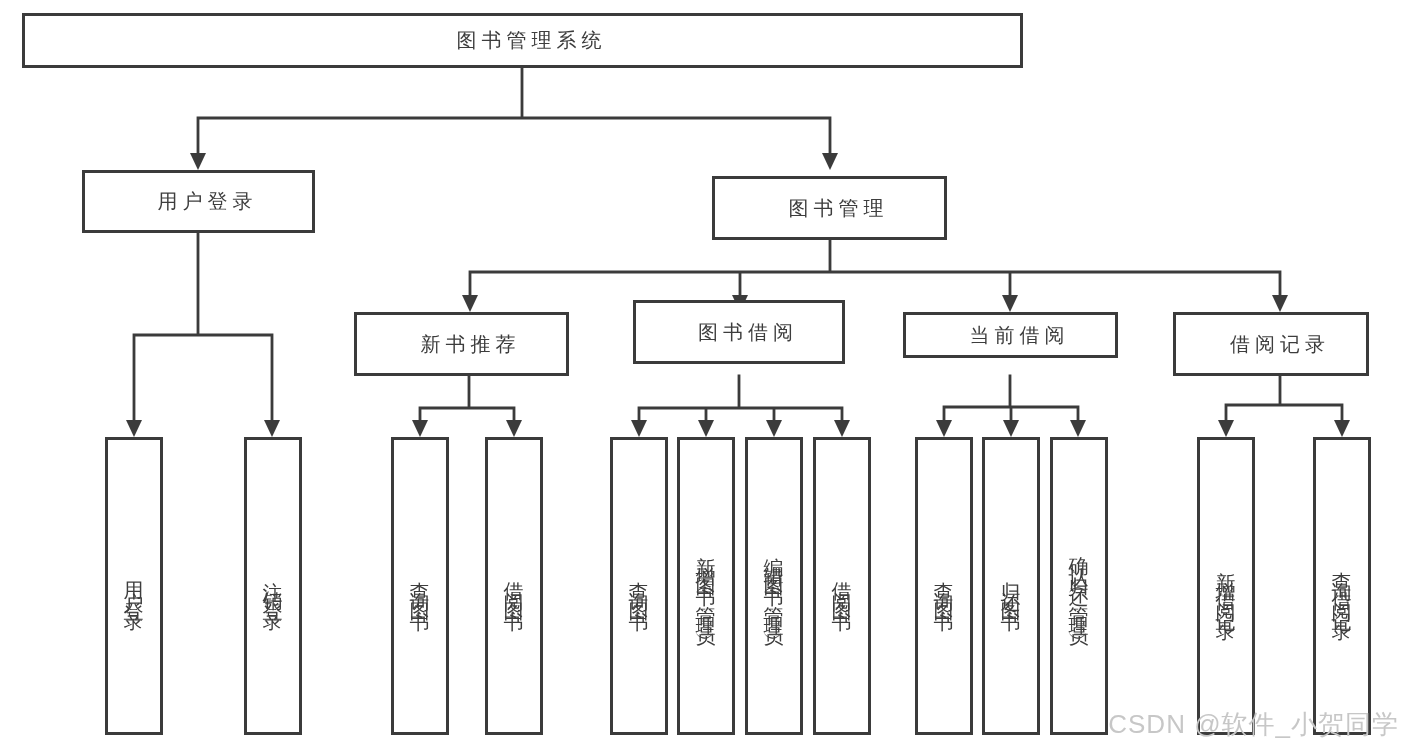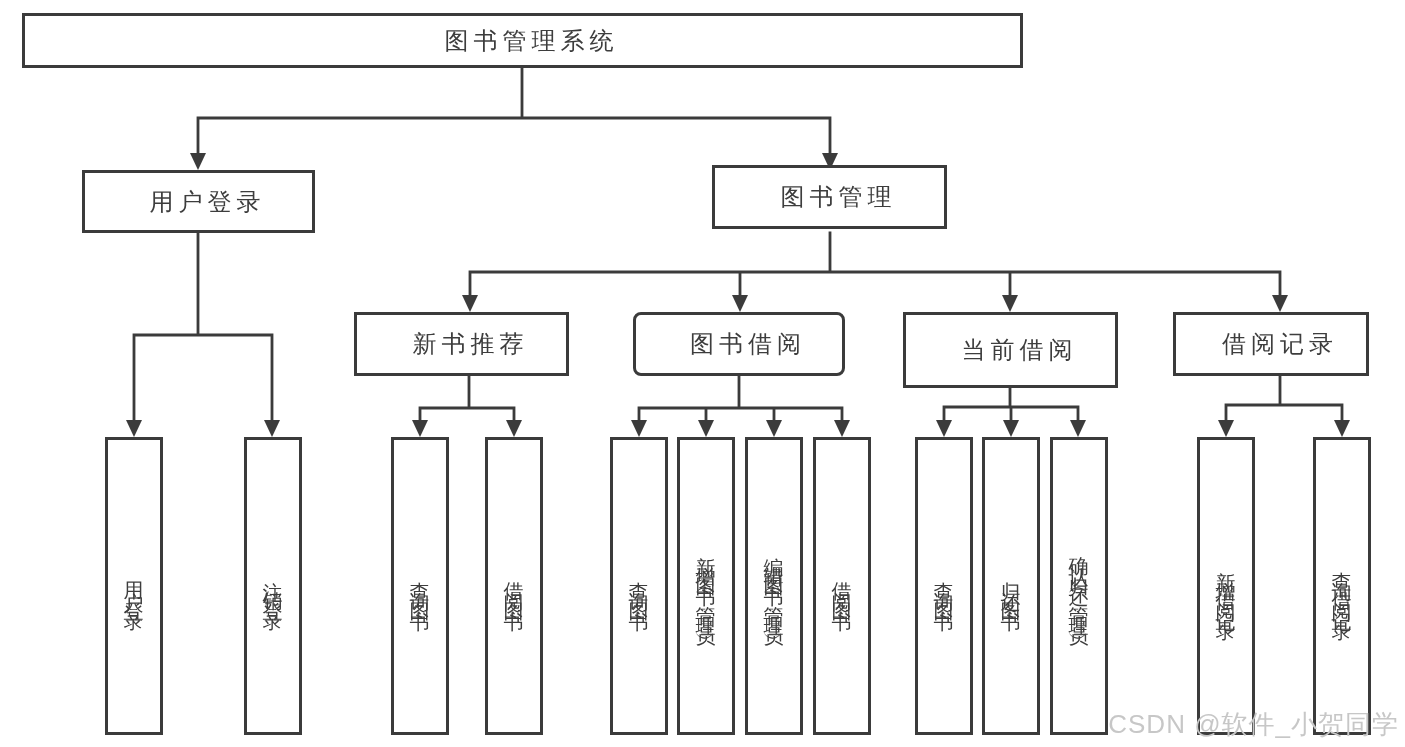--- a/index.html
+++ b/index.html
@@ -35,21 +35,21 @@
   }
   .node{
     position:absolute;
     box-sizing:border-box;
     border:3px solid var(--line);
     background:var(--bg);
     display:flex;
     align-items:center;
     justify-content:center;
     color:var(--text);
-    font-size:24px;
+    font-size:20px;
     letter-spacing:5px;
     white-space:nowrap;
     padding-left:18px;
   }
   .leaf{
     position:absolute;
     box-sizing:border-box;
     border:3px solid var(--line);
     background:var(--bg);
     top:437px;
@@ -135,25 +135,25 @@
     <polygon points="936,420 952,420 944,437"></polygon>
     <polygon points="1003,420 1019,420 1011,437"></polygon>
     <polygon points="1070,420 1086,420 1078,437"></polygon>
     <polygon points="1218,420 1234,420 1226,437"></polygon>
     <polygon points="1334,420 1350,420 1342,437"></polygon>
   </svg>
 
   <div class="node" style="left:22px;top:13px;width:1001px;height:55px;">图书管理系统</div>
 
   <div class="node" style="left:82px;top:170px;width:233px;height:63px;">用户登录</div>
-  <div class="node" style="left:712px;top:165px;width:235px;height:64px;">图书管理</div>
+  <div class="node" style="left:712px;top:176px;width:235px;height:64px;">图书管理</div>
 
   <div class="node" style="left:354px;top:312px;width:215px;height:64px;">新书推荐</div>
-  <div class="node" style="left:633px;top:312px;width:212px;height:64px;border-radius:8px;">图书借阅</div>
-  <div class="node" style="left:903px;top:312px;width:215px;height:76px;">当前借阅</div>
+  <div class="node" style="left:633px;top:300px;width:212px;height:64px;">图书借阅</div>
+  <div class="node" style="left:903px;top:312px;width:215px;height:46px;">当前借阅</div>
   <div class="node" style="left:1173px;top:312px;width:196px;height:64px;">借阅记录</div>
 
   <div class="leaf" style="left:105px;">用户登录</div>
   <div class="leaf" style="left:244px;">注销登录</div>
   <div class="leaf" style="left:391px;">查询图书</div>
   <div class="leaf" style="left:485px;">借阅图书</div>
   <div class="leaf" style="left:610px;">查询图书</div>
   <div class="leaf" style="left:677px;">新增图书（管理员）</div>
   <div class="leaf" style="left:745px;">编辑图书（管理员）</div>
   <div class="leaf" style="left:813px;">借阅图书</div>

